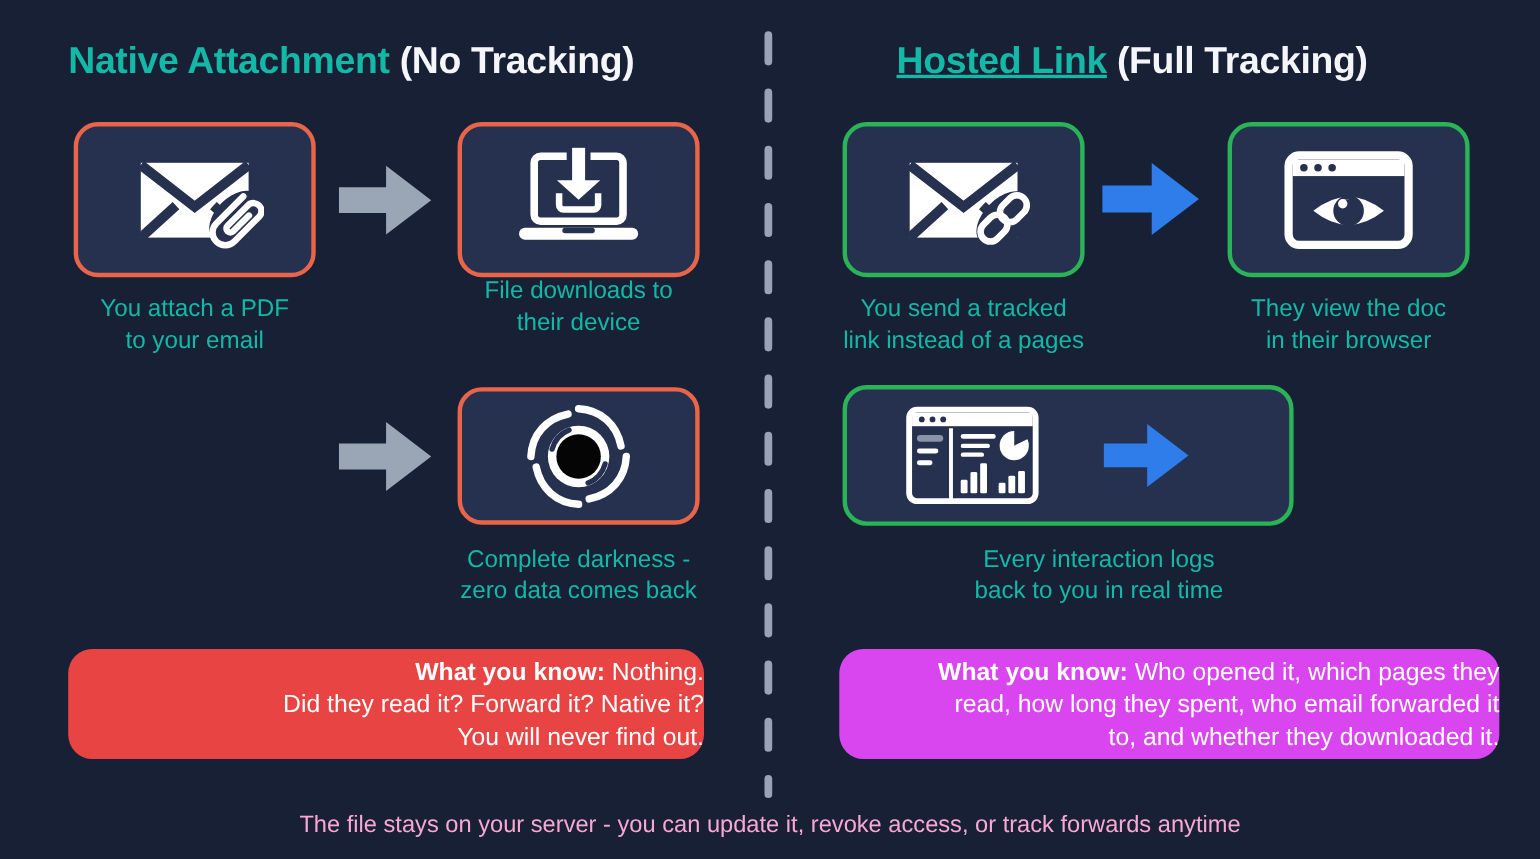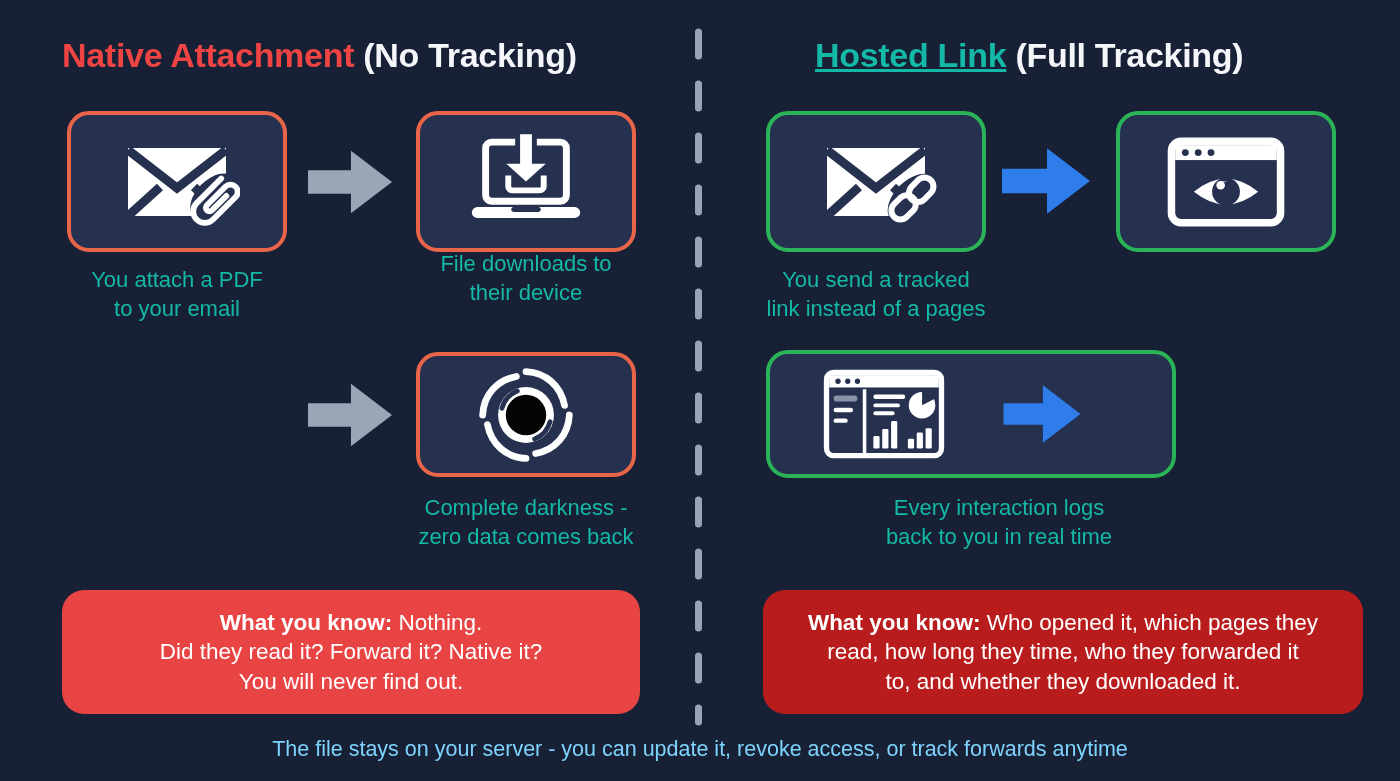--- a/index.html
+++ b/index.html
@@ -6,52 +6,52 @@
   .canvas {
     position:relative; width:1400px; height:781px;
     background:#182036; overflow:hidden;
     font-family:"Liberation Sans", sans-serif;
     color:#EEF1F6;
   }
   .col-title {
     position:absolute; top:36px; font-size:34px; font-weight:bold;
     letter-spacing:-0.3px; white-space:nowrap;
   }
-  .hl-orange { color:#ef4444; }
+  .hl-orange { color:#14b8a6; }
   .hl-green  { color:#14b8a6;text-decoration:underline; }
   .title-rest { color:#F4F6FA; }
 
   .icon-box {
     position:absolute; background:#263150; border-radius:22px;
     border:4px solid #E9654A; box-sizing:border-box;
     display:flex; align-items:center; justify-content:center;
   }
   .icon-box.green { border-color:#2BB457; }
 
   .arrow { position:absolute; }
 
   .caption {
     position:absolute; width:300px; text-align:center;
     font-size:22px; line-height:29px; color:#14b8a6;
     white-space:pre-line;
   }
 
   .summary {
-    position:absolute; top:590px; height:124px; border-radius:22px;
+    position:absolute; top:590px; height:100px; border-radius:22px;
     box-sizing:border-box; display:flex; flex-direction:column;
-    justify-content:center; text-align:center;
+    justify-content:center; text-align:right;
     font-size:22.5px; line-height:29.5px; color:#FFFFFF;
   }
   .summary b { font-weight:bold; }
   .summary.red   { left:62px;  width:578px; background:#E84444; }
-  .summary.green { left:763px; width:600px; background:#b91c1c; }
+  .summary.green { left:763px; width:600px; background:#d946ef; }
 
   .footer {
     position:absolute; top:737px; left:0; width:100%;
-    text-align:center; font-size:21.5px; color:#7dd3fc;
+    text-align:center; font-size:21.5px; color:#f9a8d4;
   }
   .divider-svg { position:absolute; left:0; top:0; pointer-events:none; }
   svg { display:block; }
 </style>
 </head>
 <body>
 
 <div class="canvas">
 
   <svg class="divider-svg" width="1400" height="781">
@@ -159,20 +159,22 @@
       <circle cx="42" cy="15.5" r="3.2" fill="#263150"></circle>
       <path d="M26,52 Q56,28 86,52 Q56,76 26,52 Z" fill="#FFFFFF"></path>
       <circle cx="56" cy="52" r="13" fill="#263150"></circle>
       <path d="M48,45 a9,9 0 0 1 9,-2 a7,7 0 0 0 -9,2 Z" fill="#FFFFFF"></path>
       <circle cx="51" cy="46" r="4" fill="#FFFFFF"></circle>
     </svg>
   </div>
 
   <div class="caption" style="left:726px; top:265px;">You send a tracked
 link instead of a pages</div>
+  <div class="caption" style="left:1076px; top:265px;">They view the doc
+in their browser</div>
 
   <div class="icon-box green" style="left:766px; top:350px; width:410px; height:128px; justify-content:space-between; padding:0 82px 0 52px;">
     <svg width="124" height="92" viewBox="0 0 140 104">
       <rect x="5" y="5" width="130" height="94" rx="8" fill="#263150" stroke="#FFFFFF" stroke-width="6"></rect>
       <rect x="8" y="8" width="124" height="14" fill="#FFFFFF"></rect>
       <circle cx="18" cy="15" r="3" fill="#263150"></circle>
       <circle cx="29" cy="15" r="3" fill="#263150"></circle>
       <circle cx="40" cy="15" r="3" fill="#263150"></circle>
       <line x1="48" y1="24" x2="48" y2="97" stroke="#FFFFFF" stroke-width="4"></line>
       <rect x="13" y="31" width="27" height="7" rx="3.5" fill="#8A93A8"></rect>
@@ -195,19 +197,19 @@
     <svg width="96" height="68" viewBox="0 0 86 76">
       <polygon points="0,26 44,26 44,6 86,38 44,70 44,50 0,50" fill="#2F7CEB"></polygon>
     </svg>
   </div>
 
   <div class="caption" style="left:849px; top:493px;">Every interaction logs
 back to you in real time</div>
 
   <div class="summary green">
     <div><b>What you know:</b><span> Who opened it, which pages they</span></div>
-    <div>read, how long they time, who they forwarded it</div>
+    <div>read, how long they spent, who email forwarded it</div>
     <div>to, and whether they downloaded it.</div>
   </div>
 
   <div class="footer">The file stays on your server - you can update it, revoke access, or track forwards anytime</div>
 
 </div>
 
 </body></html>

